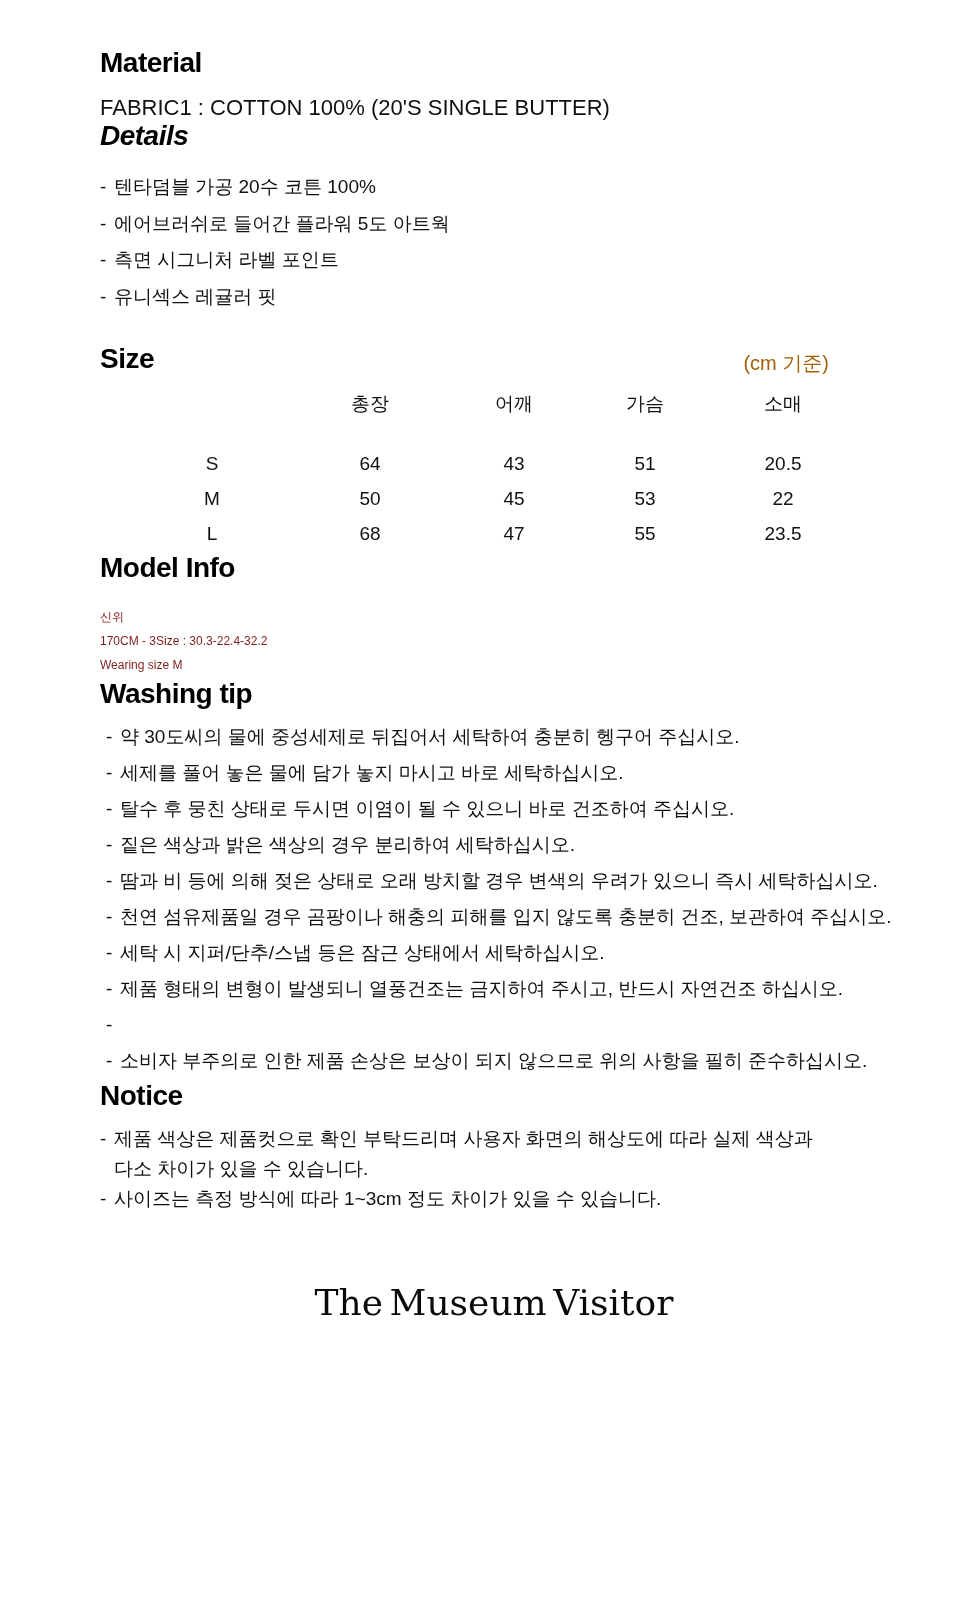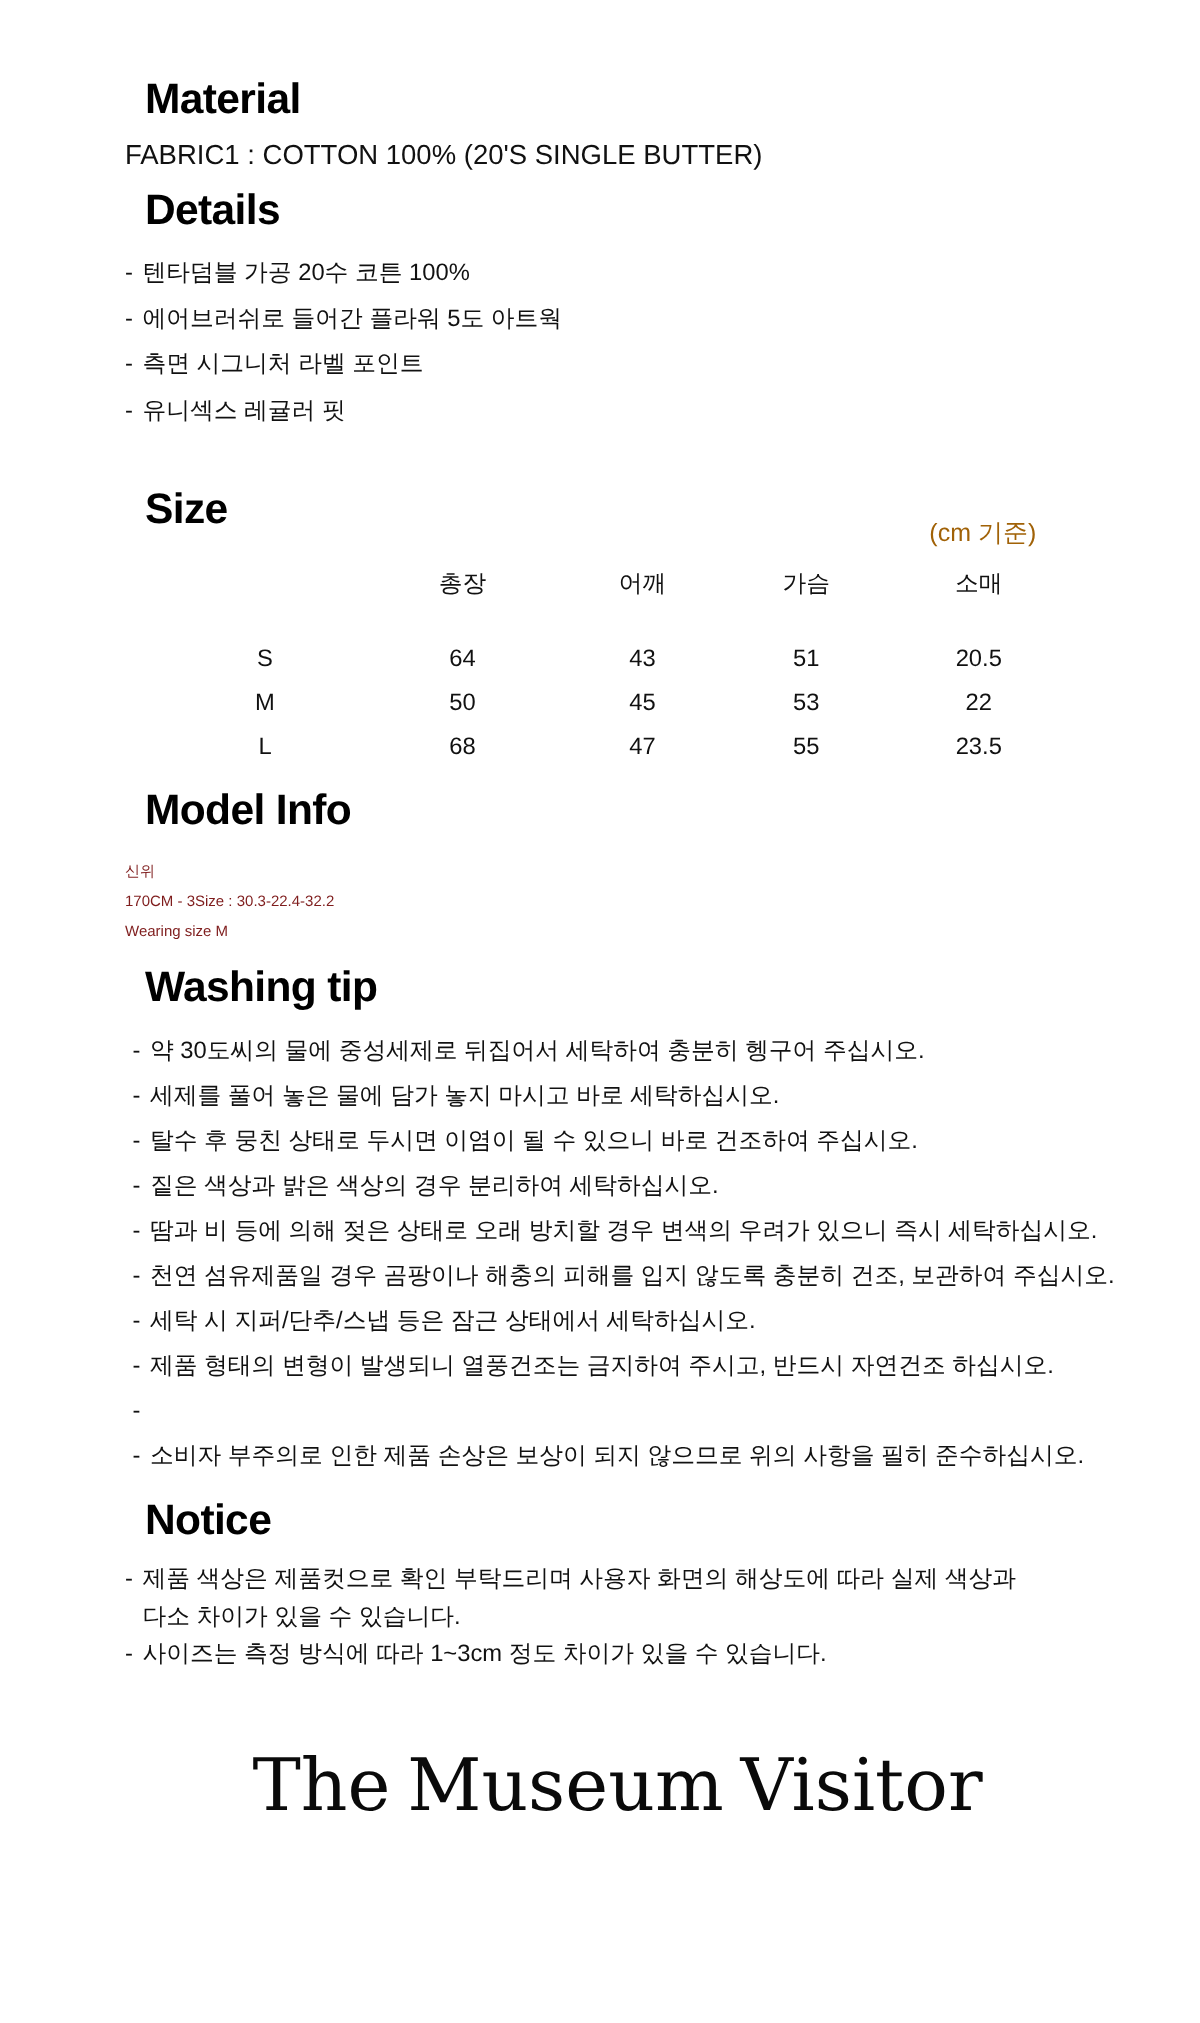--- a/index.html
+++ b/index.html
@@ -13,34 +13,34 @@
     overflow: hidden;
     color: #111;
     font-family: "Liberation Sans", "DejaVu Sans", sans-serif;
     -webkit-font-smoothing: antialiased;
   }
   .page {
     padding: 46px 0 0 100px;
     width: 860px;
   }
   h2.section-heading {
-    margin: 16px;
-    font-size: 34px;
+    margin: 0;
+    font-size: 28px;
     line-height: 34px;
     font-weight: 700;
     letter-spacing: -0.5px;
     color: #000;
   }
   .fabric-line {
     margin: 17px 0 0 0;
     font-size: 22px;
     line-height: 22px;
     color: #111;
   }
-  .mt-details { margin-top: 46px; }
+  .mt-details { margin-top: 46px; font-style: italic; }
   ul.dash-list {
     list-style: none;
     margin: 16px 0 0 0;
     padding: 0;
     font-size: 19px;
   }
   ul.dash-list li {
     display: flex;
     align-items: flex-start;
   }
@@ -110,21 +110,21 @@
   .notice-list { margin-top: 11px !important; }
   .notice-list li { line-height: 30px; }
   .notice-list .item-text { white-space: pre-line; }
 
   .brand-logo {
     margin-top: 62px;
     width: 860px;
     text-align: center;
     transform: translateX(-36px);
     font-family: "DejaVu Serif", "Liberation Serif", serif;
-    font-size: 58px;
+    font-size: 36px;
     line-height: 54px;
     word-spacing: -5px;
     color: #0a0a0a;
   }
 </style>
 </head>
 <body>
 
 <div class="page">
 

